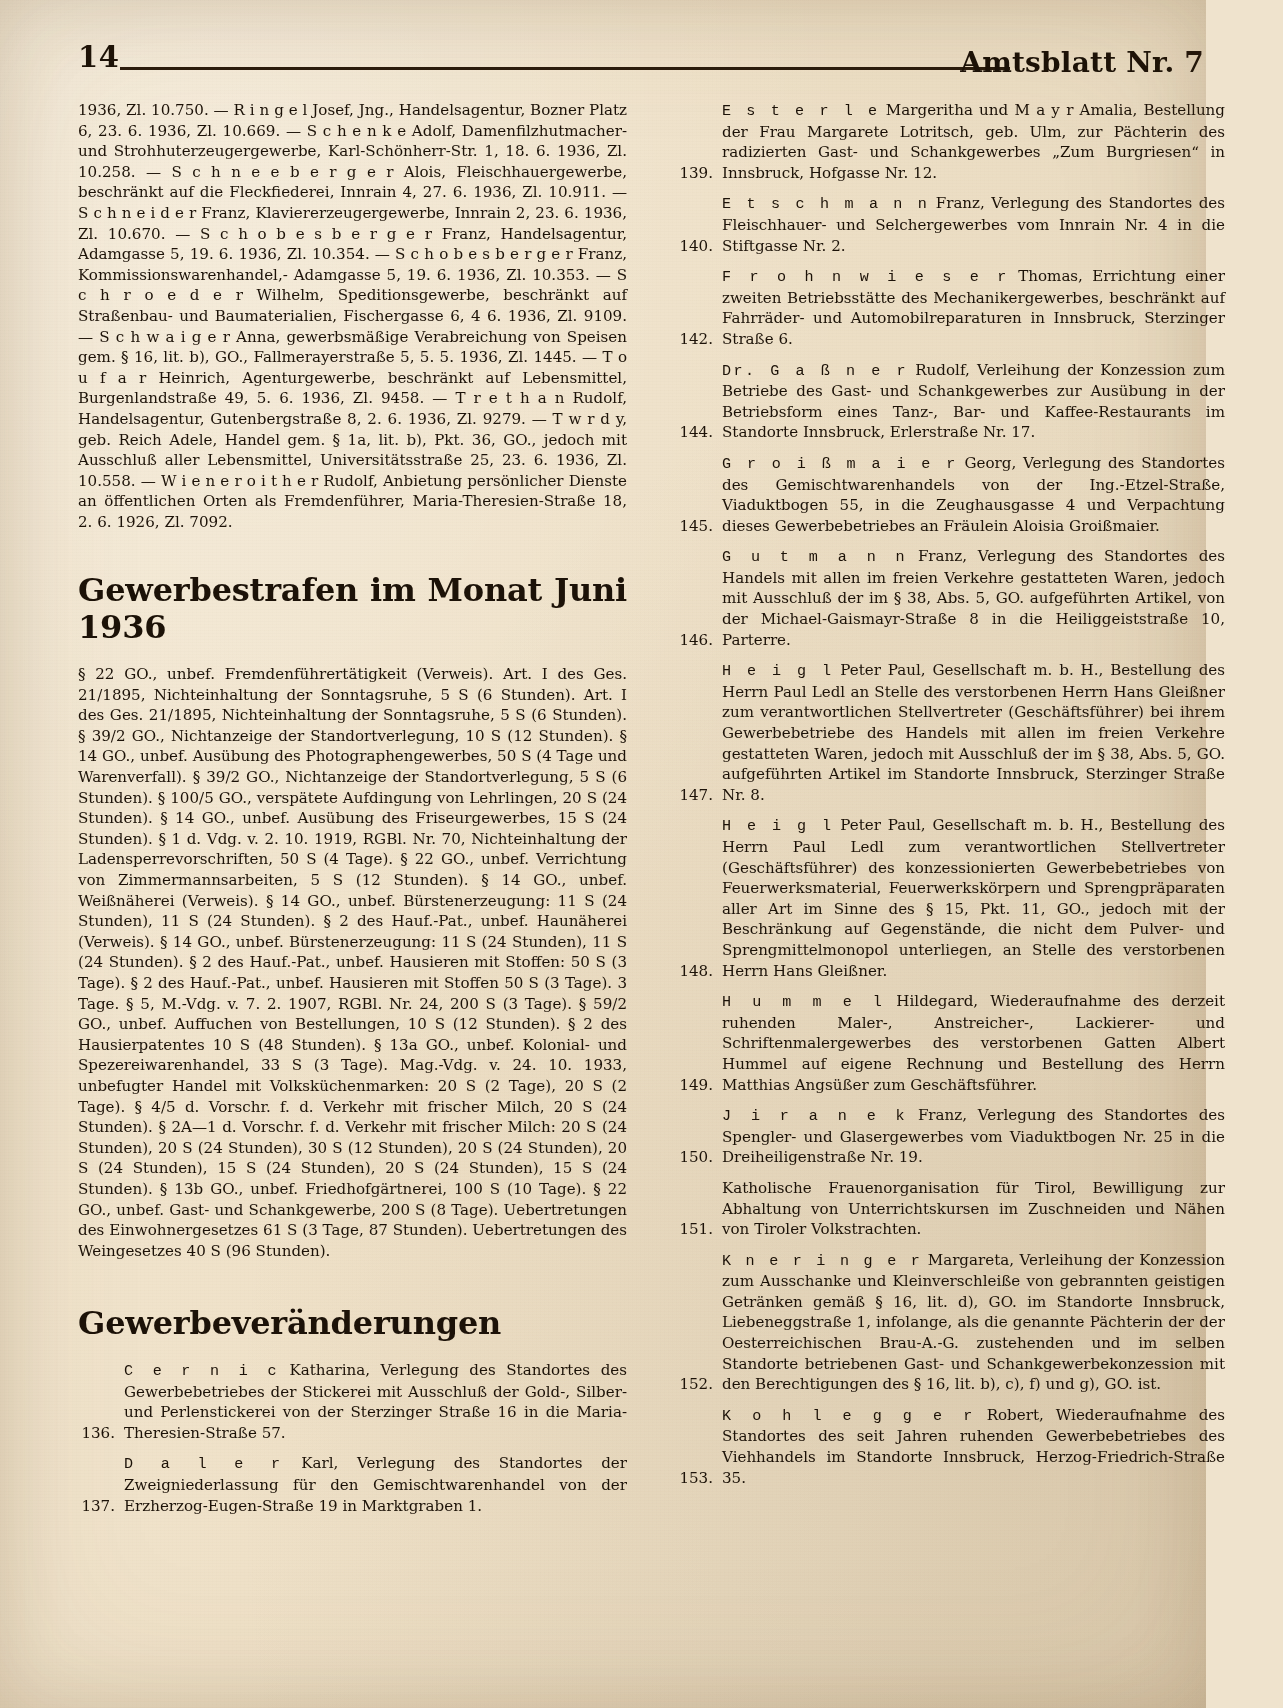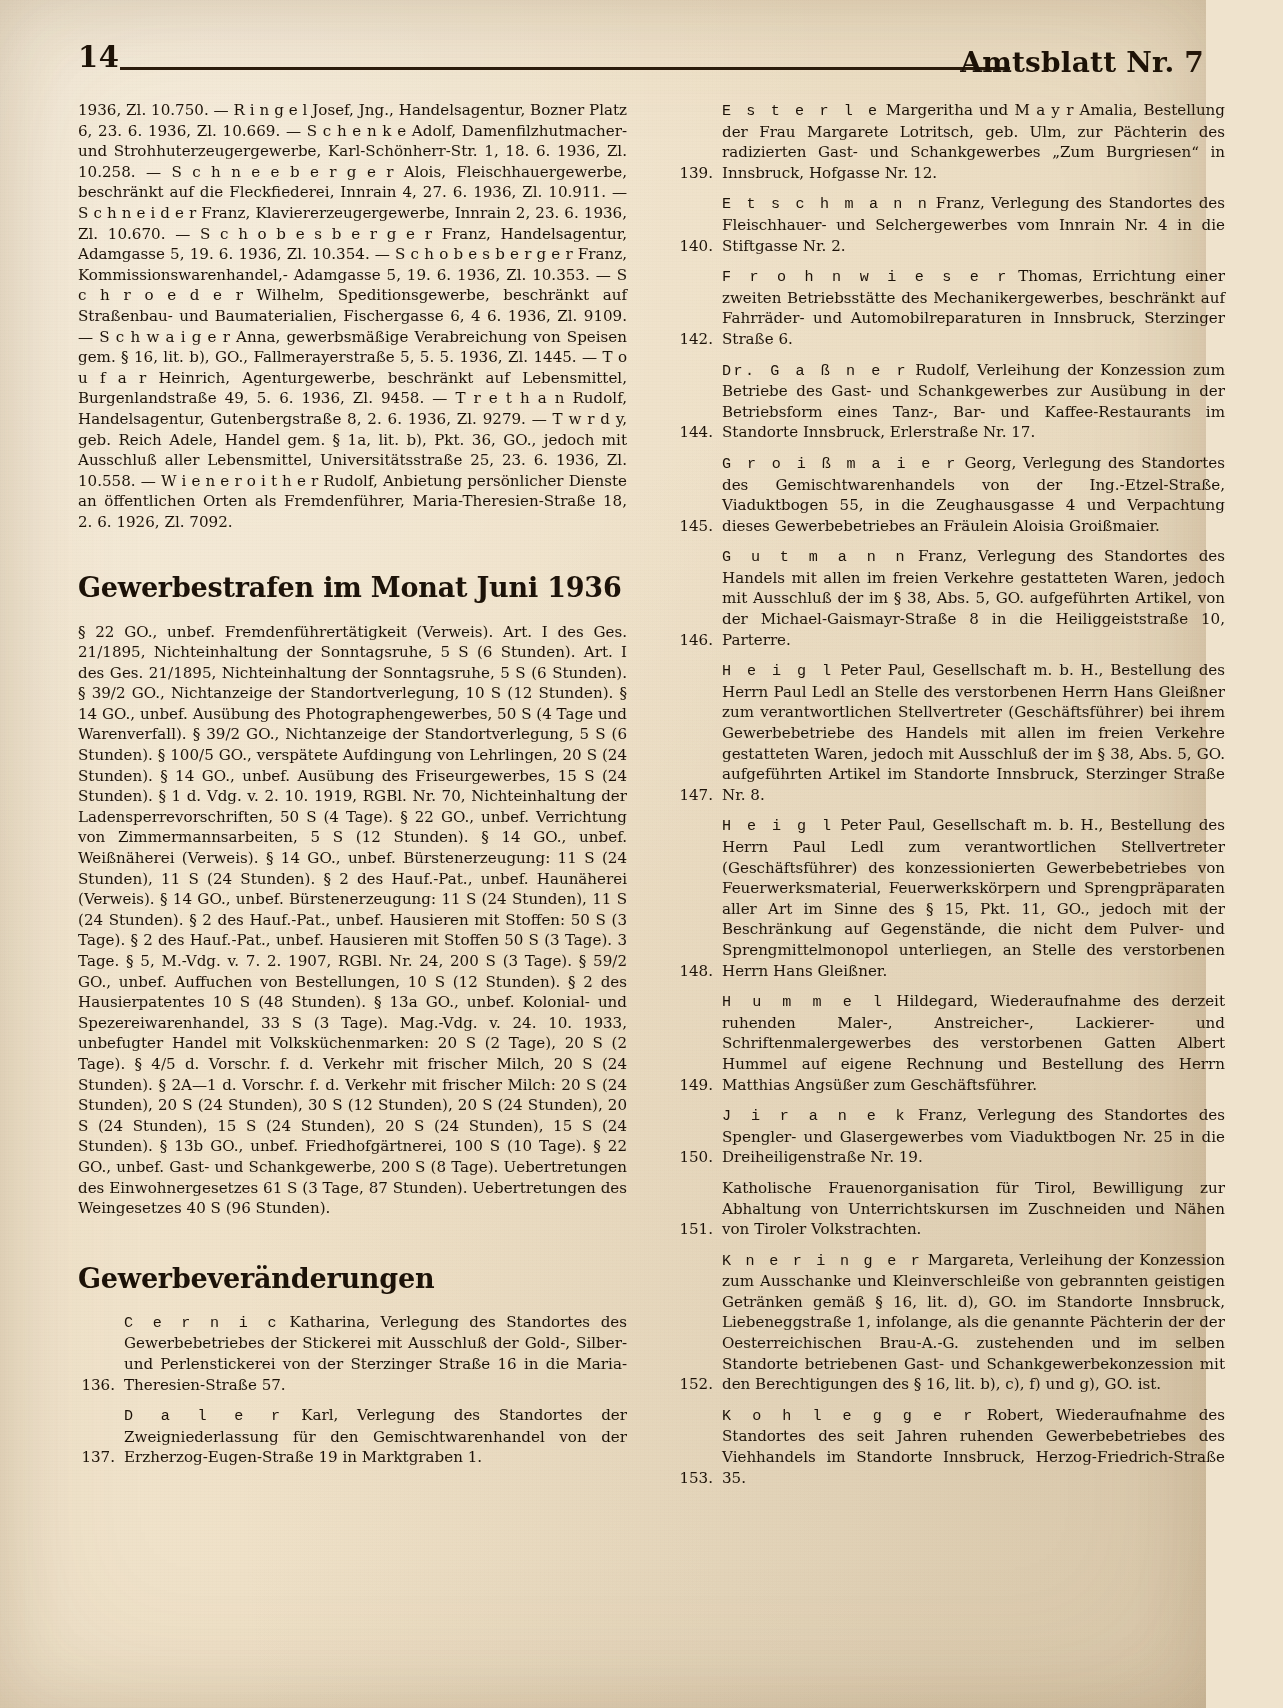--- a/index.html
+++ b/index.html
@@ -96,21 +96,21 @@
   }
   p.flow {
     margin: 0;
     text-align: justify;
   }
 
   
   .sec-head {
     font-family: "DejaVu Serif", serif;
     font-weight: bold;
-    font-size: 27px;
+    font-size: 32px;
     letter-spacing: -0.2px;
     margin: 40px 0 18px 0;
     line-height: 1.15;
   }
   .sec-head.second { margin-top: 44px; }
 
   .para-indent {
     text-indent: 26px;
   }
 

